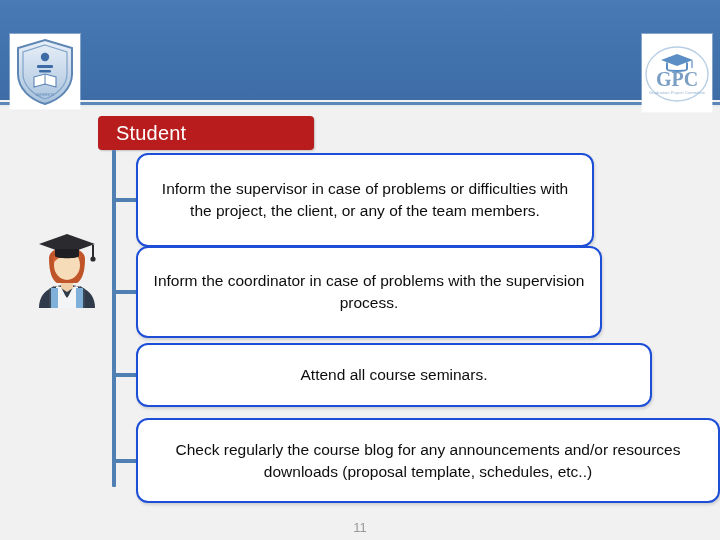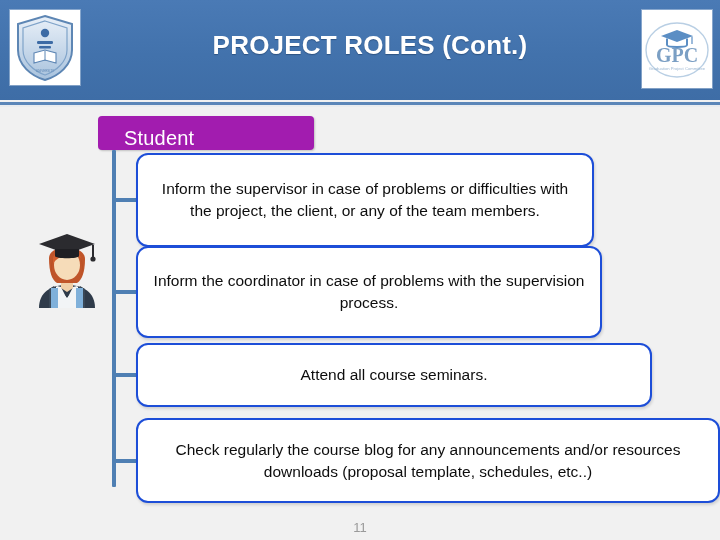--- a/index.html
+++ b/index.html
@@ -55,20 +55,21 @@
     font-family: "Liberation Sans", sans-serif;
     text-shadow: 0 1px 1px rgba(20,45,80,0.45);
     white-space: nowrap;
   }
 
   
   .logo-box {
     position: absolute;
     background: #ffffff;
     box-shadow: 0 0 0 1px rgba(255,255,255,0.35);
+    margin-top: 24px;
   }
   .logo-left {
     left: 10px; top: 10px;
     width: 70px; height: 75px;
   }
   .logo-right {
     left: 642px; top: 10px;
     width: 70px; height: 78px;
   }
   .logo-left svg, .logo-right svg { display: block; }
@@ -78,27 +79,27 @@
     position: absolute;
     left: 27px; top: 228px;
     width: 80px; height: 82px;
   }
 
   
   .student-chip {
     position: absolute;
     left: 98px; top: 116px;
     width: 216px; height: 34px;
-    background: #a21caf;
+    background: #b91c1c;
     border-radius: 4px;
     box-shadow: 1px 1px 2px rgba(0,0,0,0.20);
     display: flex;
-    align-items: flex-end;
+    align-items: center;
     box-sizing: border-box;
-    padding-left: 26px;
+    padding-left: 18px;
   }
   .student-chip span {
     color: #ffffff;
     font-size: 20px;
     font-family: "Liberation Sans", sans-serif;
     letter-spacing: 0.2px;
   }
 
   
   .trunk {
@@ -167,21 +168,20 @@
 </style>
 </head>
 <body>
 
 <div class="slide">
 
   <div class="header-band"></div>
   <div class="header-rule"></div>
   <div class="header-rule-under"></div>
 
-  <div class="slide-title">PROJECT ROLES (Cont.)</div>
 
   <div class="logo-box logo-left">
     <svg width="70" height="75" viewBox="0 0 70 75">
       <defs>
         <linearGradient id="shg" x1="0" y1="0" x2="0" y2="1">
           <stop offset="0%" stop-color="#e9f0f8"></stop>
           <stop offset="100%" stop-color="#a8c2dd"></stop>
         </linearGradient>
       </defs>
       <path d="M35 6 L62 14 L62 40 C62 55 49 66 35 70 C21 66 8 55 8 40 L8 14 Z" fill="url(#shg)" stroke="#5d86b4" stroke-width="2"></path>

